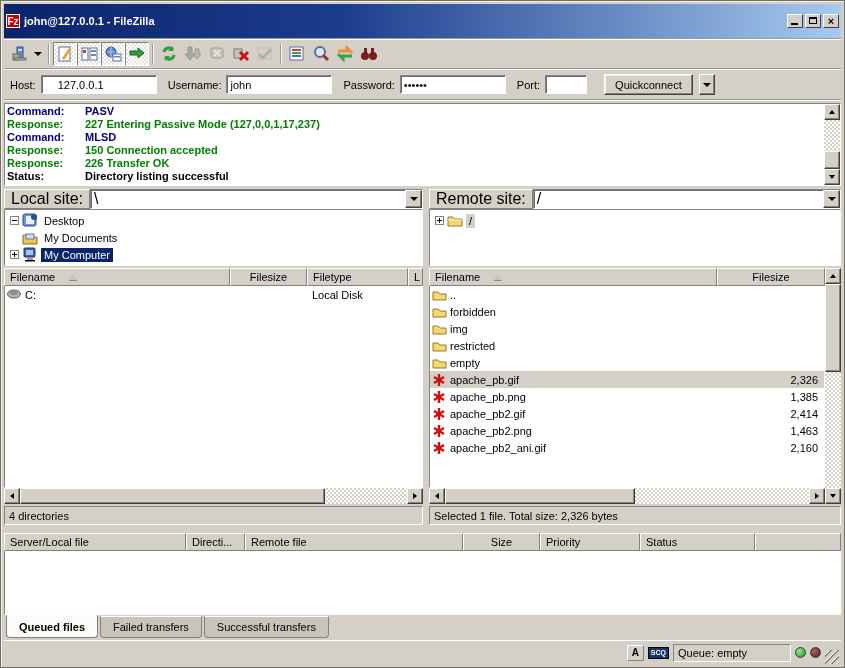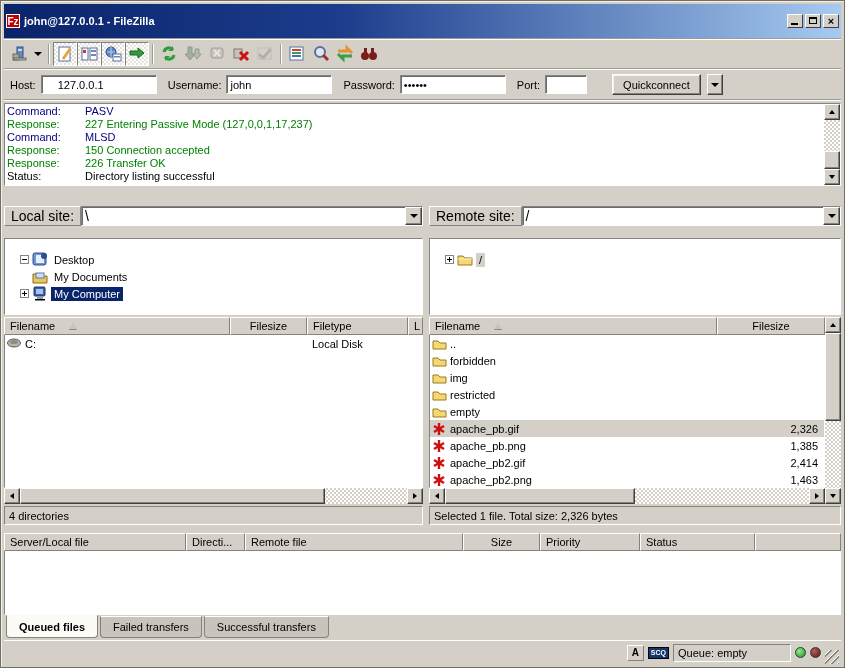--- a/index.html
+++ b/index.html
@@ -36,21 +36,21 @@
   input.field{outline:none;}
   .qlabel{margin-left:6px;}
   .btn{background:#d4d0c8;border:1px solid;border-color:#fff #404040 #404040 #fff;
     box-shadow:inset -1px -1px 0 #84827c,inset 1px 1px 0 #f4f2ec;font-size:11px;padding:2px 10px;height:21px;}
   .drop-btn{width:16px;height:21px;background:#d4d0c8;border:1px solid;border-color:#fff #404040 #404040 #fff;
     box-shadow:inset -1px -1px 0 #84827c;display:flex;align-items:center;justify-content:center;margin-left:1px;}
   .tri-down{width:0;height:0;border-left:4px solid transparent;border-right:4px solid transparent;border-top:4px solid #000;}
   
   .log-wrap{height:83px;display:flex;flex:0 0 auto;border:1px solid;border-color:#848484 #fff #fff #848484;background:#fff;margin-top:2px;}
   .log{flex:1;padding:1px 2px;overflow:hidden;font-size:11px;line-height:13px;}
-  .log-line{display:flex;white-space:nowrap;}
+  .log-line{display:flex;white-space:nowrap;font-weight:bold;}
   .log-label{width:78px;flex:0 0 auto;}
   .c-cmd{color:#000080;}
   .c-resp{color:#008000;}
   .c-status{color:#000;}
   
   .vscroll{width:16px;flex:0 0 auto;display:flex;flex-direction:column;
     background-image:conic-gradient(#d4d0c8 25%,#fff 0 50%,#d4d0c8 0 75%,#fff 0);background-size:4px 4px;}
   .hscroll{height:16px;display:flex;flex-direction:row;
     background-image:conic-gradient(#d4d0c8 25%,#fff 0 50%,#d4d0c8 0 75%,#fff 0);background-size:4px 4px;flex:0 0 auto;}
   .sbtn{width:16px;height:16px;background:#d4d0c8;border:1px solid;border-color:#fff #404040 #404040 #fff;
@@ -58,30 +58,30 @@
   .thumb{background:#d4d0c8;border:1px solid;border-color:#fff #404040 #404040 #fff;box-shadow:inset -1px -1px 0 #84827c;}
   .arr-up{width:0;height:0;border-left:3px solid transparent;border-right:3px solid transparent;border-bottom:4px solid #000;}
   .arr-dn{width:0;height:0;border-left:3px solid transparent;border-right:3px solid transparent;border-top:4px solid #000;}
   .arr-l{width:0;height:0;border-top:3px solid transparent;border-bottom:3px solid transparent;border-right:4px solid #000;}
   .arr-r{width:0;height:0;border-top:3px solid transparent;border-bottom:3px solid transparent;border-left:4px solid #000;}
   
   .band{display:flex;flex:0 0 auto;}
   .lw{width:419px;flex:0 0 auto;display:flex;flex-direction:column;}
   .vsplit{width:6px;flex:0 0 auto;}
   .rw{flex:1;display:flex;flex-direction:column;}
-  .site-row{height:20px;display:flex;align-items:stretch;font-size:14px;margin-top:20px;}
+  .site-row{height:20px;display:flex;align-items:stretch;font-size:16px;margin-top:3px;}
   .site-label{background:#d4d0c8;border:1px solid;border-color:#fff #84827c #84827c #fff;
     padding:2px 6px;display:flex;align-items:center;flex:0 0 auto;}
   .combo{flex:1;display:flex;background:#fff;border:1px solid;border-color:#848484 #fff #fff #848484;
     box-shadow:inset 1px 1px 0 #6a6a6a;}
   .combo-val{flex:1;padding:1px 3px;display:flex;align-items:center;}
   .combo-btn{width:17px;background:#d4d0c8;border:1px solid;border-color:#fff #404040 #404040 #fff;
     box-shadow:inset -1px -1px 0 #84827c;display:flex;align-items:center;justify-content:center;}
   .tree{background:#fff;border:1px solid;border-color:#848484 #fff #fff #848484;flex:1;
-    font-size:11px;padding:12px;overflow:hidden;margin-top:12px;}
+    font-size:11px;padding:2px;overflow:hidden;}
   .tree-row{display:flex;align-items:center;height:17px;white-space:nowrap;}
   .expander{width:9px;height:9px;background:#fff;border:1px solid #848484;position:relative;flex:0 0 auto;margin:0 3px;}
   .expander::before{content:"";position:absolute;left:1px;top:3px;width:5px;height:1px;background:#000;}
   .expander.plus::after{content:"";position:absolute;left:3px;top:1px;width:1px;height:5px;background:#000;}
   .indent{width:15px;flex:0 0 auto;}
   .tree-label{padding:1px 3px;}
   .sel-active{background:#0a246a;color:#fff;}
   .sel-inactive{background:#d4d0c8;color:#000;}
   .ico{flex:0 0 auto;margin-right:3px;display:inline-flex;}
   
@@ -252,21 +252,21 @@
 
   <div class="quickbar">
     <span>Host:</span>
     <input class="field" style="width: 116px; padding-left: 16px;" readonly="" value="127.0.0.1">
     <span class="qlabel">Username:</span>
     <input class="field" style="width: 106px;" readonly="" value="john">
     <span class="qlabel">Password:</span>
     <input class="field" style="width: 106px;" readonly="" value="••••••">
     <span class="qlabel">Port:</span>
     <input class="field" style="width: 42px;" readonly="" value="">
-    <button class="btn" style="margin-left:20px;text-align:center;">Quickconnect</button>
+    <button class="btn" style="margin-left:12px;text-align:center;">Quickconnect</button>
     <span class="drop-btn">
         <span class="tri-down"></span>
       </span>
   </div>
 
   <div class="etch"></div>
 
   <div class="log-wrap">
     <div class="log">
       <div class="log-line c-cmd">

